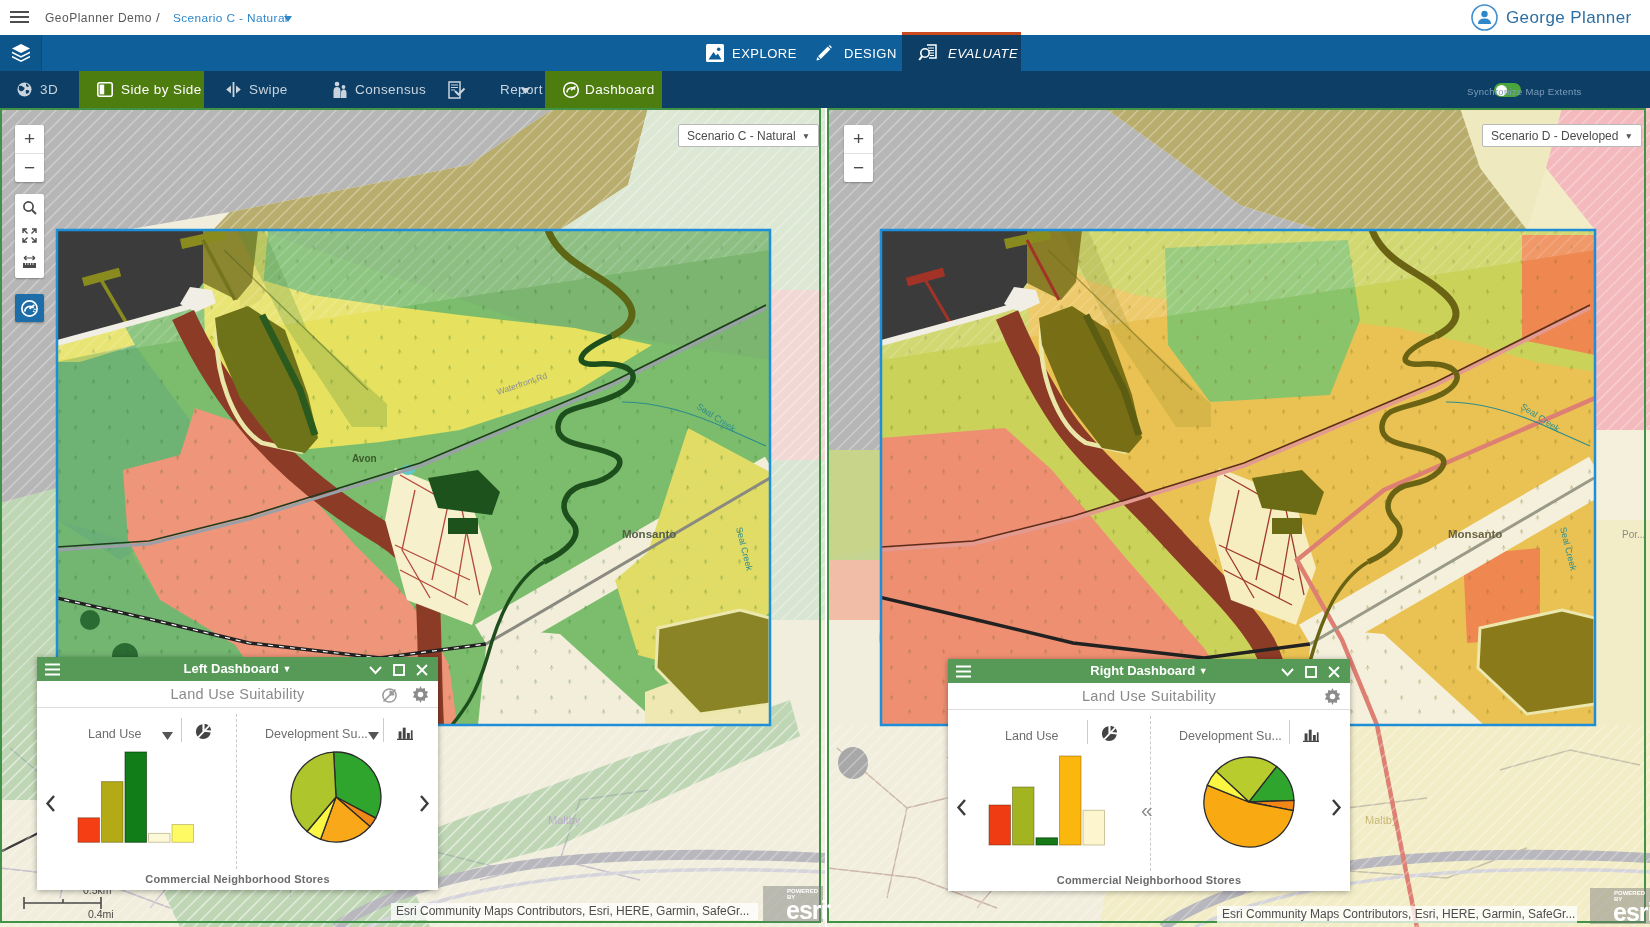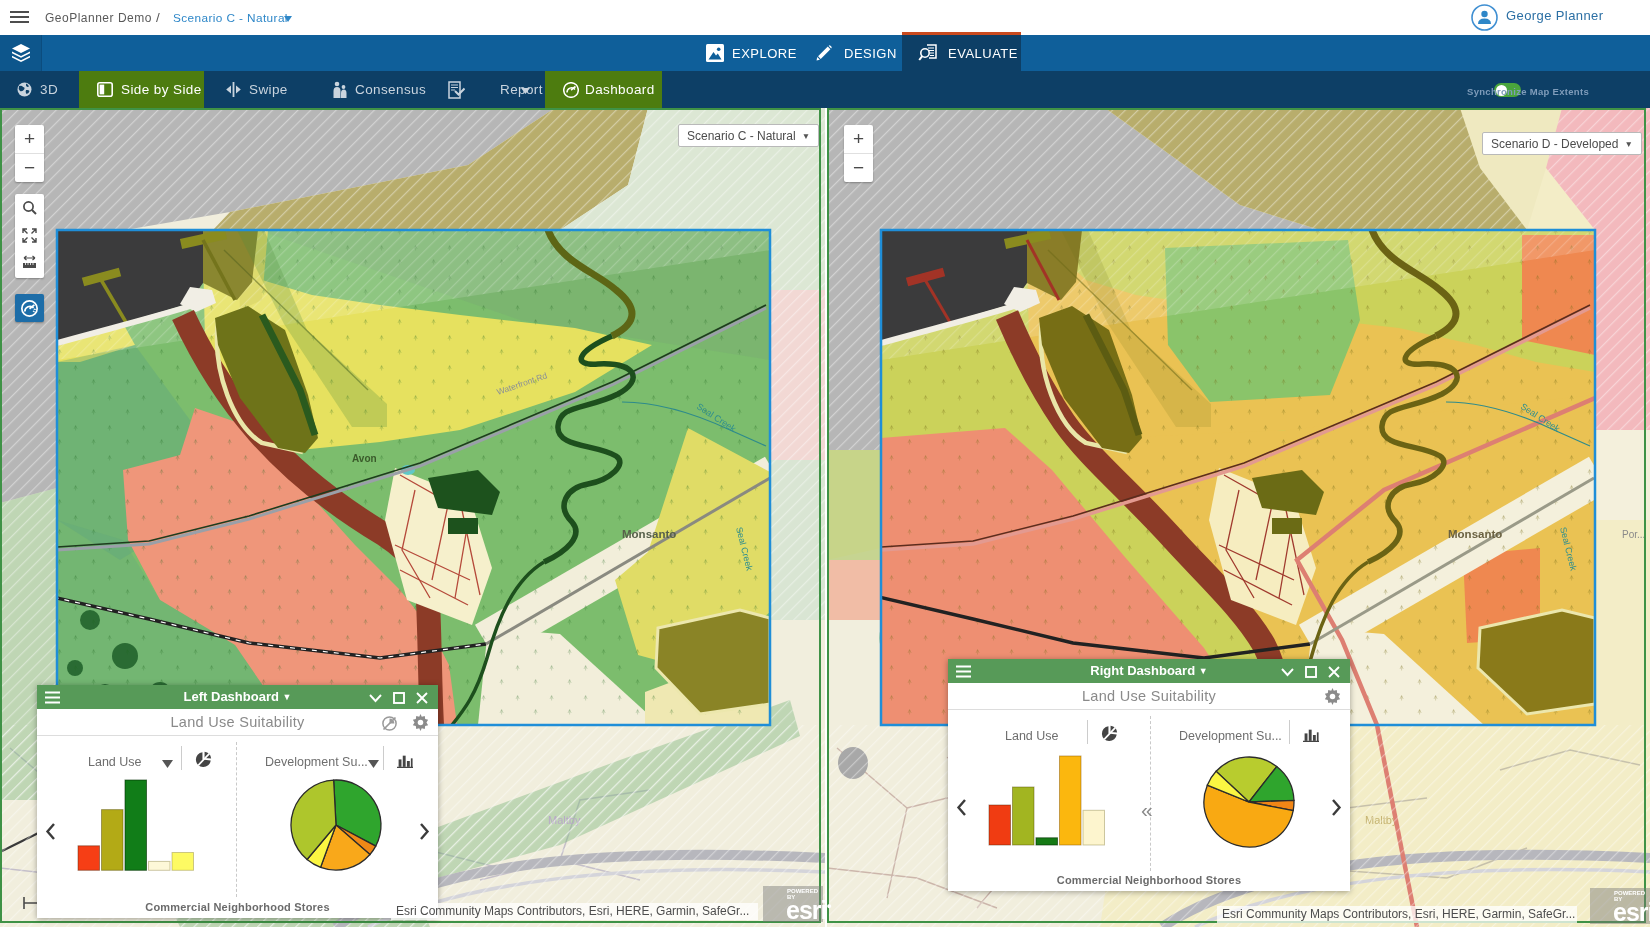--- a/index.html
+++ b/index.html
@@ -15,21 +15,21 @@
 #row2 { position:absolute; left:0; top:35px; width:1650px; height:36px; background:#0f5f9a; }
 #tocbtn { position:absolute; left:0; top:0; width:42px; height:36px; background:#0d568c; border-right:1px solid #0b4c7e; }
 .tab { position:absolute; top:0; height:36px; color:#fff; font-size:13px; letter-spacing:0.5px; display:flex; align-items:center; }
 #tab-evaluate { position:absolute; left:902px; top:-3px; width:119px; height:39px; background:#0d3f66; border-top:3px solid #c94a1e; }
 
 #row3 { position:absolute; left:0; top:71px; width:1650px; height:37px; background:#0d3f66; }
 .tbtn { position:absolute; top:0; height:37px; display:flex; align-items:center; color:#c9d4de; font-size:13.5px; letter-spacing:0.4px; }
 .tbtn.green { background:#4d7c0f; color:#fff; }
 #toggle { position:absolute; left:1494px; top:12px; width:27px; height:14px; background:#4aa53c; border-radius:7px; }
 #toggle .knob { position:absolute; left:2px; top:1.5px; width:11px; height:11px; border-radius:50%; background:#fff; }
-#synclabel { position:absolute; left:1467px; top:15px; font-size:9.5px; font-weight:bold; color:#7f9cba; letter-spacing:0.3px; white-space:nowrap; }
+#synclabel { position:absolute; left:1467px; top:15px; font-size:9.5px; font-weight:normal; color:#7f9cba; letter-spacing:0.3px; white-space:nowrap; }
 
 #maps { position:absolute; left:0; top:108px; width:1650px; height:819px; }
 .mappanel { position:absolute; top:0; height:819px; border:2px solid #3f9246; }
 #mapL { left:0; width:825px; }
 #mapR { left:827px; width:823px; }
 .mappanel svg { position:absolute; left:-2px; top:-2px; }
 .mapborder { position:absolute; left:-2px; top:-2px; border:2px solid #3f9246; pointer-events:none; }
 #mapL .mapborder { width:821px; height:815px; }
 #mapR .mapborder { width:819px; height:815px; }
 
@@ -64,21 +64,21 @@
     <span class="crumb" style="left:156px;">/</span>
     <span class="crumb link" style="left:173px;font-size:11.8px;top:11px;">Scenario C - Natural</span>
     <svg style="position:absolute;left:283px;top:15px;" width="10" height="8">
         <path d="M1 1 L9 1 L5 7 Z" fill="#2e87c8"></path>
       </svg>
     <svg style="position:absolute;left:1471px;top:4px;" width="27" height="27" viewBox="0 0 27 27">
       <circle cx="13.5" cy="13.5" r="12.5" fill="none" stroke="#3f8fd2" stroke-width="1.6"></circle>
       <circle cx="13.5" cy="10" r="3.2" fill="#2e87c8"></circle>
       <path d="M7 20 q0 -5.5 6.5 -5.5 q6.5 0 6.5 5.5 Z" fill="#2e87c8"></path>
     </svg>
-    <span class="crumb" style="left:1506px;top:8px;font-size:13px;color:#2b6fa4;">George Planner</span>
+    <span class="crumb" style="left:1506px;top:8px;font-size:17px;color:#2b6fa4;">George Planner</span>
   </div>
 
   <div id="row2">
     <div id="tocbtn">
       <svg style="position:absolute;left:12px;top:9px;" width="18" height="18" viewBox="0 0 18 18">
         <path d="M9 0 L18 4.5 L9 9 L0 4.5 Z" fill="#fff"></path>
         <path d="M0 7.5 L9 12 L18 7.5 L18 9.3 L9 13.8 L0 9.3 Z" fill="#fff"></path>
         <path d="M0 11.7 L9 16.2 L18 11.7 L18 13.5 L9 18 L0 13.5 Z" fill="#fff"></path>
       </svg>
     </div>
@@ -88,21 +88,21 @@
       <rect x="0" y="0" width="18" height="18" rx="1.5" fill="#fff"></rect>
       <path d="M2.5 15.5 L7.5 8 L10 11.5 L11.8 9.5 L15.5 15.5 Z" fill="#0f5f9a"></path>
       <circle cx="12.7" cy="5.2" r="1.8" fill="#0f5f9a"></circle>
     </svg>
     <svg style="position:absolute;left:815px;top:9px;" width="18" height="18" viewBox="0 0 18 18">
       <path d="M1.5 16.5 L2.3 13.1 L4.9 15.7 Z" fill="#fff"></path>
       <path d="M3.1 12.3 L12.8 2.6 L15.4 5.2 L5.7 14.9 Z" fill="#fff"></path>
       <path d="M13.7 1.7 Q14.6 0.8 15.5 1.7 L16.3 2.5 Q17.2 3.4 16.3 4.3 L16.2 4.4 L13.6 1.8 Z" fill="#fff"></path>
     </svg>
     <div id="tab-evaluate"></div>
-    <div class="tab" style="left:948px;">EVALUATE</div>
+    <div class="tab" style="left:948px;font-style:italic;">EVALUATE</div>
     <svg style="position:absolute;left:918px;top:9px;" width="22" height="19" viewBox="0 0 22 19">
       <path d="M9 1 h9 v13 h-7" fill="none" stroke="#fff" stroke-width="1.5"></path>
       <path d="M10 4 h6 M10 6.5 h6 M12 9 h4 M12 11.5 h4" stroke="#fff" stroke-width="1"></path>
       <circle cx="7" cy="9" r="4.2" fill="#0d3f66" stroke="#fff" stroke-width="1.6"></circle>
       <path d="M4.2 12.2 L1.2 16" stroke="#fff" stroke-width="2"></path>
     </svg>
   </div>
 
   <div id="row3">
     <div class="tbtn" style="left:40px;">3D</div>
@@ -390,23 +390,23 @@
     </div>
     <div id="dashactive">
       <svg style="position:absolute;left:6px;top:6px;" width="17" height="17" viewBox="0 0 16 16">
           <circle cx="8" cy="8" r="7.2" fill="none" stroke="#fff" stroke-width="1.6"></circle>
           <path d="M8 8.3 L12.6 4.6" stroke="#fff" stroke-width="1.7"></path>
           <path d="M3.6 10.8 a4.8 4.8 0 0 1 8.2 -3.4" fill="none" stroke="#fff" stroke-width="1.6"></path>
           <path d="M11.2 10.2 l1.6 1.1 M12 8.6 l1.9 0.4" stroke="#fff" stroke-width="1"></path>
         </svg>
     </div>
     <div class="scen" style="left:678px;">Scenario C - Natural<span class="car">▼</span></div>
-    <div class="scen" style="left:1482px;margin-top:8px;">Scenario D - Developed<span class="car">▼</span></div>
-
-    <div class="dash" id="dashL" style="left:37px;top:549px;width:401px;height:233px;margin-top:28px;">
+    <div class="scen" style="left:1482px;">Scenario D - Developed<span class="car">▼</span></div>
+
+    <div class="dash" id="dashL" style="left:37px;top:549px;width:401px;height:233px;">
       <div class="hdr">
         <svg style="position:absolute;left:8px;top:6px;" width="15" height="13">
             <path d="M0 1.5 h15 M0 6.5 h15 M0 11.5 h15" stroke="#fff" stroke-width="2.2"></path>
           </svg>
         <div class="ttl">Left Dashboard <span style="font-size:9px;vertical-align:1px;">▼</span></div>
         <svg style="position:absolute;right:56px;top:9px;" width="13" height="9">
             <path d="M1 1 L6.5 7 L12 1" fill="none" stroke="#fff" stroke-width="1.9"></path>
           </svg>
         <svg style="position:absolute;right:33px;top:7px;" width="12" height="12">
             <rect x="1" y="1" width="10" height="10" fill="none" stroke="#fff" stroke-width="1.9"></rect>

